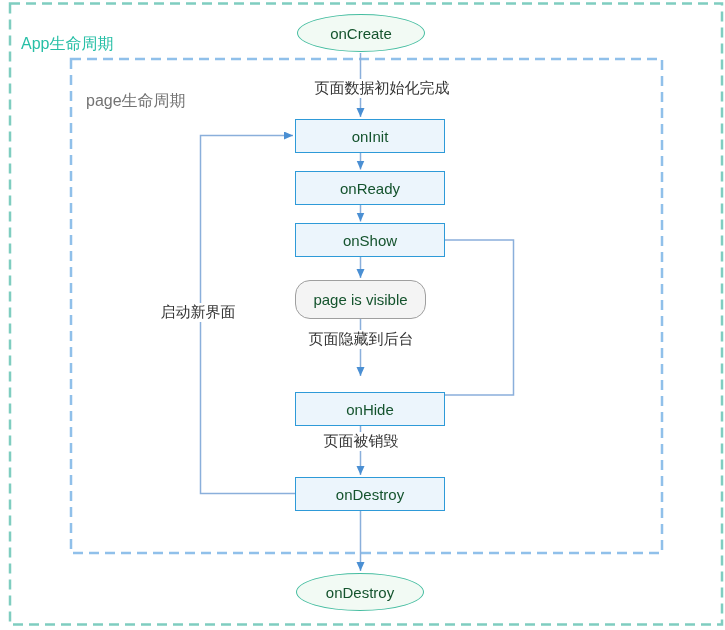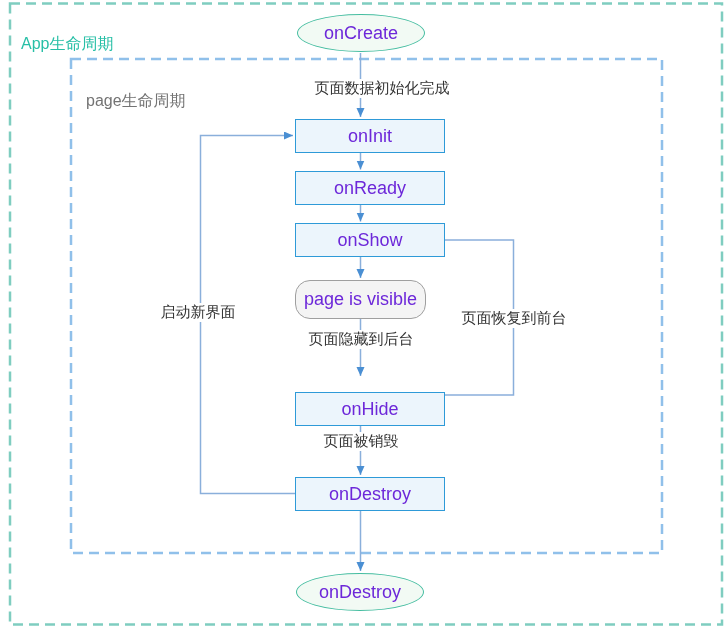--- a/index.html
+++ b/index.html
@@ -22,21 +22,21 @@
     background: #ffffff;
     padding: 0 2px;
     margin-top: 23px;
   }
   .app-label  { left: 19px; top: 11px; color: #27bfa6; }
   .page-label { left: 84px; top: 68px; color: #737373; }
   .node {
     position: absolute;
     display: flex; align-items: center; justify-content: center;
     box-sizing: border-box;
-    font-size: 18px; color: #6d28d9;
+    font-size: 15px; color: #14532d;
     white-space: nowrap;
   }
   .rect-node {
     left: 295px; width: 150px; height: 34px;
     background: #ecf5fc;
     border: 1.5px solid #2e9ad8;
   }
   .ellipse-node {
     width: 128px; height: 38px;
     background: #f2faf4;
@@ -109,15 +109,14 @@
   <div class="node ellipse-node" style="left:296px; top:573px;">onDestroy</div>
 
   <div class="edge-label" style="left:382px; top:79px;">页面数据初始化完成</div>
 
   <div class="edge-label" style="left:361px; top:330px;">页面隐藏到后台</div>
 
   <div class="edge-label" style="left:361px; top:432px;">页面被销毁</div>
 
   <div class="edge-label" style="left:198px; top:295px;margin-top:8px;">启动新界面</div>
 
-  <div class="edge-label" style="left:514px; top:309px;">页面恢复到前台</div>
 
 </div>
 
 </body></html>

